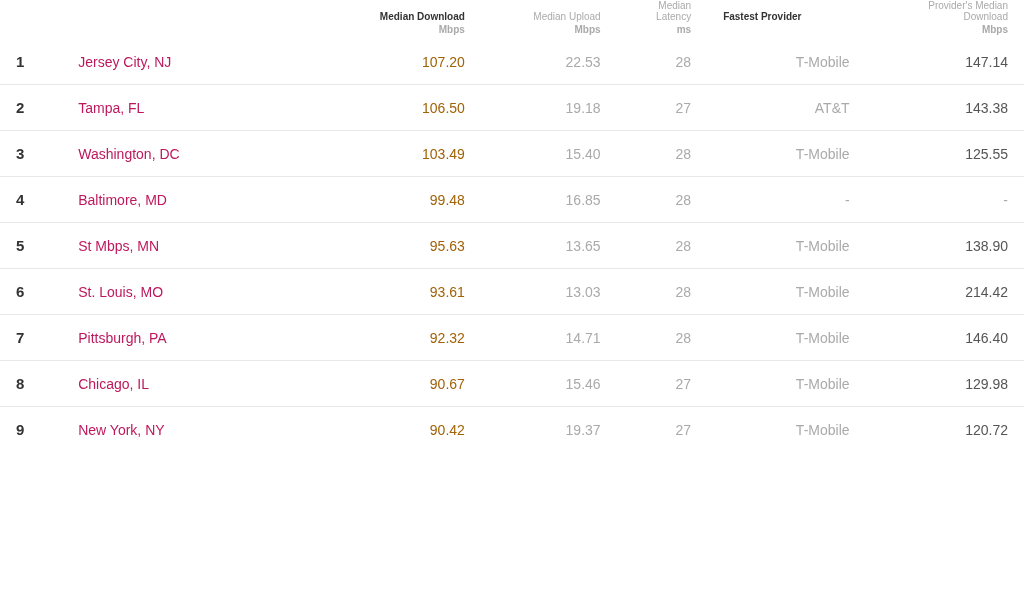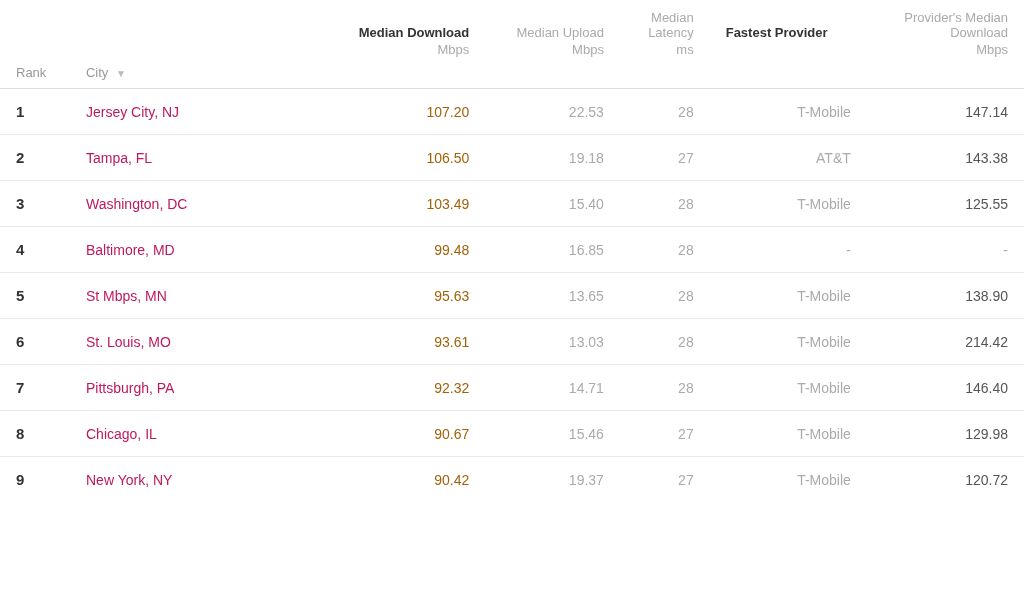--- a/index.html
+++ b/index.html
@@ -21,48 +21,48 @@
       overflow: hidden;
     }
 
     table {
       width: 100%;
       border-collapse: collapse;
       font-size: 14px;
     }
 
     thead tr.header-row-1 th {
-      padding: 10px 16px 2px 16px;
+      padding: 0 16px 2px 16px;
       text-align: right;
       font-weight: 600;
       color: #333;
-      font-size: 13px;
+      font-size: 10px;
       vertical-align: bottom;
       border-bottom: none;
     }
 
     thead tr.header-row-1 th.col-rank,
     thead tr.header-row-1 th.col-city {
       text-align: left;
     }
 
     thead tr.header-row-1 th.col-upload,
     thead tr.header-row-1 th.col-latency,
     thead tr.header-row-1 th.col-fastest,
     thead tr.header-row-1 th.col-provider-download {
       color: #aaa;
       font-weight: 400;
     }
 
     thead tr.header-row-units th {
       padding: 0 16px 4px 16px;
       text-align: right;
-      font-size: 13px;
-      color: #aaa;
-      font-weight: 400;
+      font-size: 10px;
+      color: #aaa;
+      font-weight: 700;
       vertical-align: top;
     }
 
     thead tr.header-row-units th.col-rank,
     thead tr.header-row-units th.col-city {
       text-align: left;
     }
 
     thead tr.subheader-row th {
       padding: 4px 16px 8px 16px;
@@ -216,34 +216,20 @@
           <span>Mbps</span>
         </th>
         <th class="col-latency">
           <span>ms</span>
         </th>
         <th class="col-provider"></th>
         <th class="col-provider-download">
           <span>Mbps</span>
         </th>
       </tr>
-      <tr class="subheader-row">
-        <th class="col-rank">
-          <span>Rank</span>
-        </th>
-        <th class="col-city">
-          <span>City</span>
-          <span class="sort-arrow">▼</span>
-        </th>
-        <th class="col-download"></th>
-        <th class="col-upload"></th>
-        <th class="col-latency"></th>
-        <th class="col-provider"></th>
-        <th class="col-provider-download"></th>
-      </tr>
     </thead>
     <tbody id="table-body">
     <tr>
       <td class="col-rank">1</td>
       <td class="col-city">Jersey City, NJ</td>
       <td class="col-download">107.20</td>
       <td class="col-upload">22.53</td>
       <td class="col-latency">28</td>
       <td class="col-provider">T-Mobile</td>
       <td class="col-provider-download">147.14</td>

